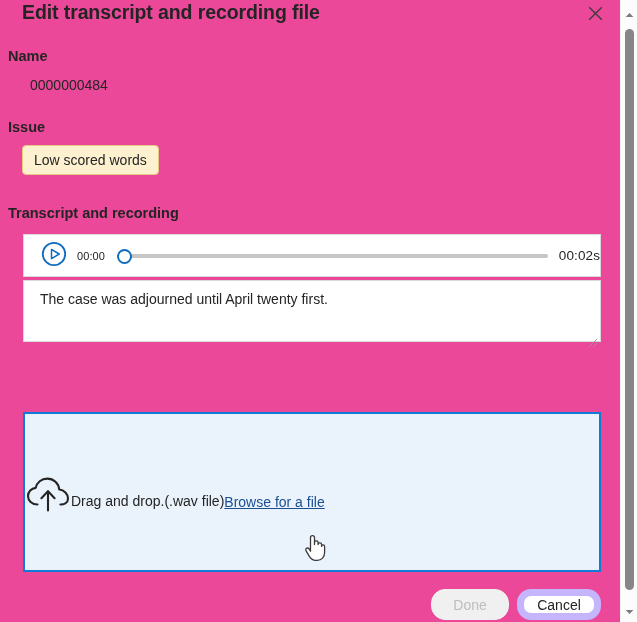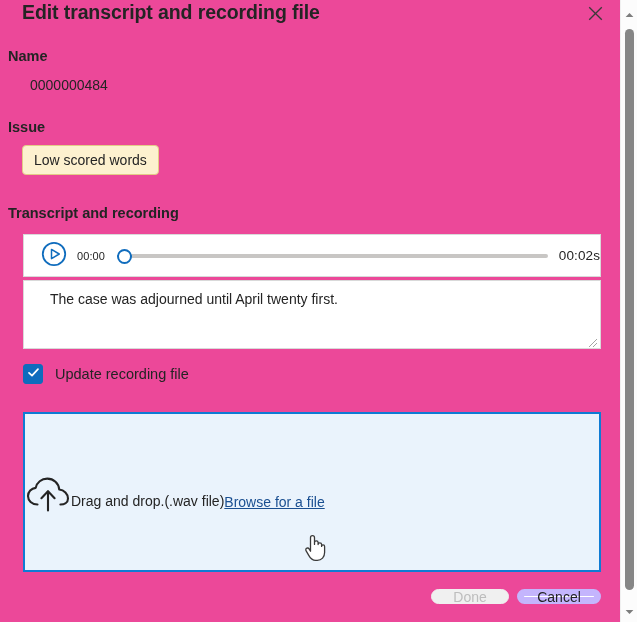--- a/index.html
+++ b/index.html
@@ -123,24 +123,24 @@
   .time-total {
     font-size: 13.5px;
     color: #242424;
     letter-spacing: 0.1px;
   }
 
   
   .transcript-box {
     position: absolute;
     left: 23px; top: 280px;
-    width: 578px; height: 69px;
+    width: 578px; height: 62px;
     border: 1px solid #d9d9d9;
     background: #ffffff;
-    padding: 8px 26px;
+    padding: 8px 16px;
     font-size: 14px;
     font-family: "Liberation Sans", sans-serif;
     color: #242424;
     resize: none;
     outline: none;
     line-height: 20px;
   }
   .resize-grip {
     position: absolute;
     left: 588px; top: 334px;
@@ -194,21 +194,21 @@
     color: #1a4f91;
     text-decoration: underline;
     cursor: pointer;
     line-height: 21px;
     margin-top: 1px;
   }
 
   
   .btn {
     position: absolute;
-    height: 15px;
+    height: 31px;
     font-size: 14px;
     font-family: "Liberation Sans", sans-serif;
     border-radius: 14px;
     display: flex; align-items: center; justify-content: center;
     padding: 0 14px;
   }
   .btn-done {
     left: 431px; top: 589px;
     width: 78px;
     background: #f0f0f0;
@@ -298,30 +298,20 @@
   </div>
 
   <textarea class="transcript-box" style="">The case was adjourned until April twenty first.</textarea>
   <span class="resize-grip">
     <svg width="10" height="10" viewBox="0 0 10 10">
       <line x1="9" y1="1" x2="1" y2="9" stroke="#9a9a9a" stroke-width="0.9"></line>
       <line x1="9" y1="5" x2="5" y2="9" stroke="#9a9a9a" stroke-width="0.9"></line>
     </svg>
   </span>
 
-  <div class="check-row">
-    <span class="checkbox">
-      <span>
-        <svg width="13" height="13" viewBox="0 0 13 13">
-          <path d="M2 6.9 L5 9.7 L11 3.2" fill="none" stroke="#ffffff" stroke-width="1.7" stroke-linecap="round" stroke-linejoin="round"></path>
-        </svg>
-      </span>
-    </span>
-    <span class="check-label">Update recording file</span>
-  </div>
 
   <div class="dropzone">
     <span class="cloud-icon">
       <svg width="46" height="37" viewBox="0 0 46 37">
         <path d="M12.5 28.5 C6.8 28.5 3 24.6 3 20.1 C3 15.9 6.3 12.3 10.7 11.9 C11.7 6.5 16.5 2.6 22.3 2.6 C28.6 2.6 33.8 7.4 34.2 13.5 C39.1 13.9 43 17.9 43 22.4 C43 26.8 39.2 28.5 35.4 28.5" fill="none" stroke="#242424" stroke-width="2.1" stroke-linecap="round" stroke-linejoin="round"></path>
         <line x1="23" y1="34.5" x2="23" y2="15.5" stroke="#242424" stroke-width="2.1" stroke-linecap="round"></line>
         <path d="M16.4 22.2 L23 15.3 L29.6 22.2" fill="none" stroke="#242424" stroke-width="2.1" stroke-linecap="round" stroke-linejoin="round"></path>
       </svg>
     </span>
     <div class="dz-text">Drag and drop.</div>

